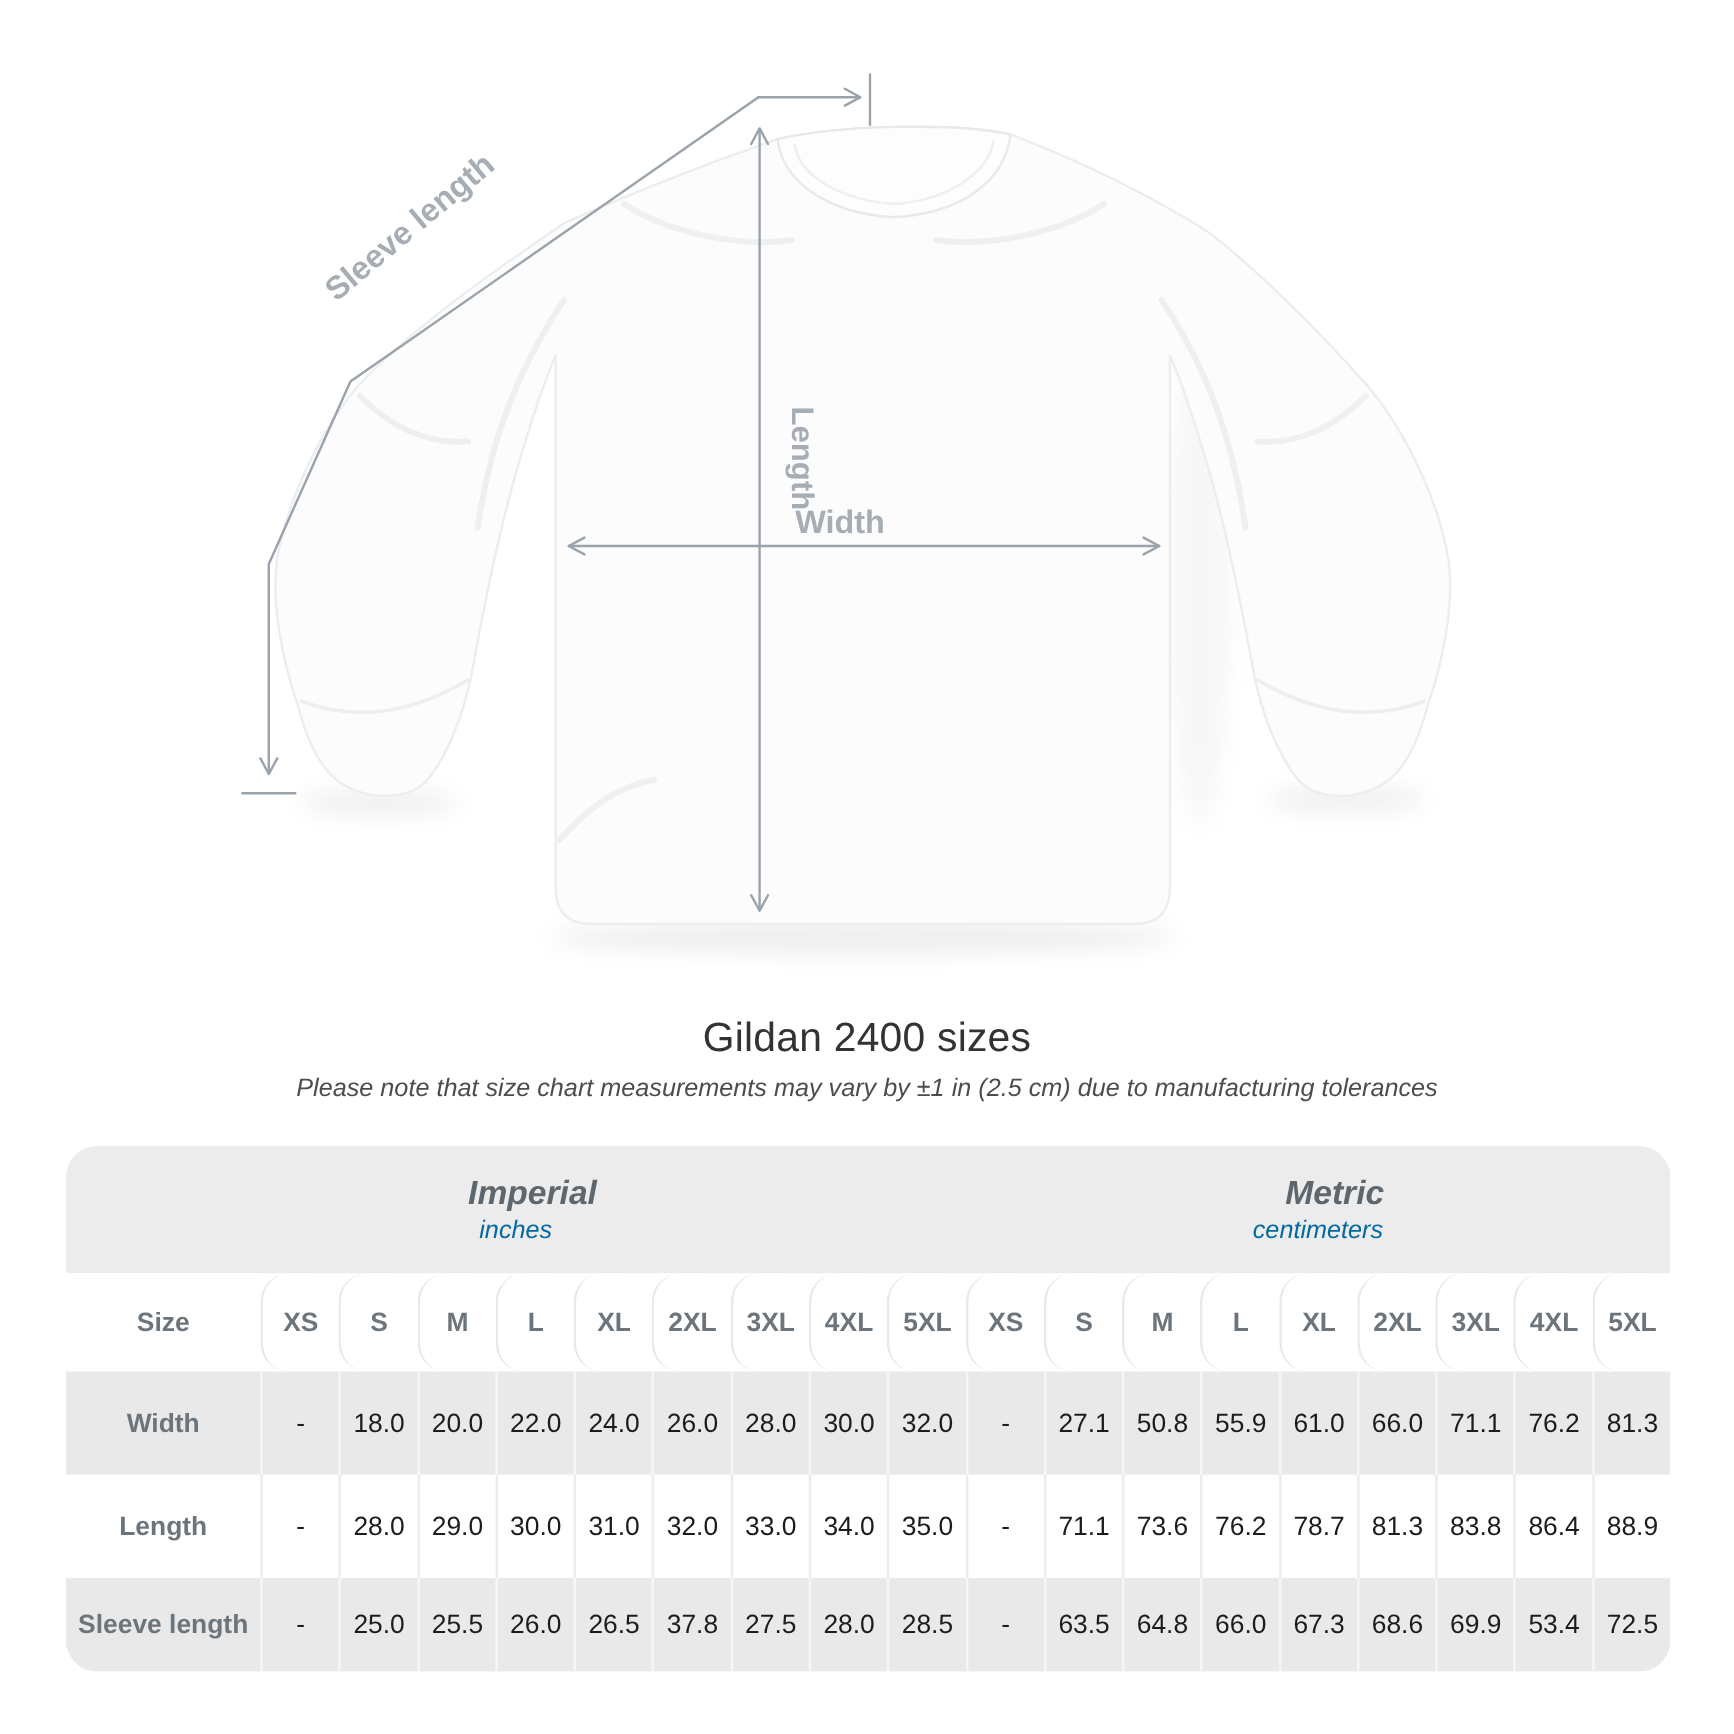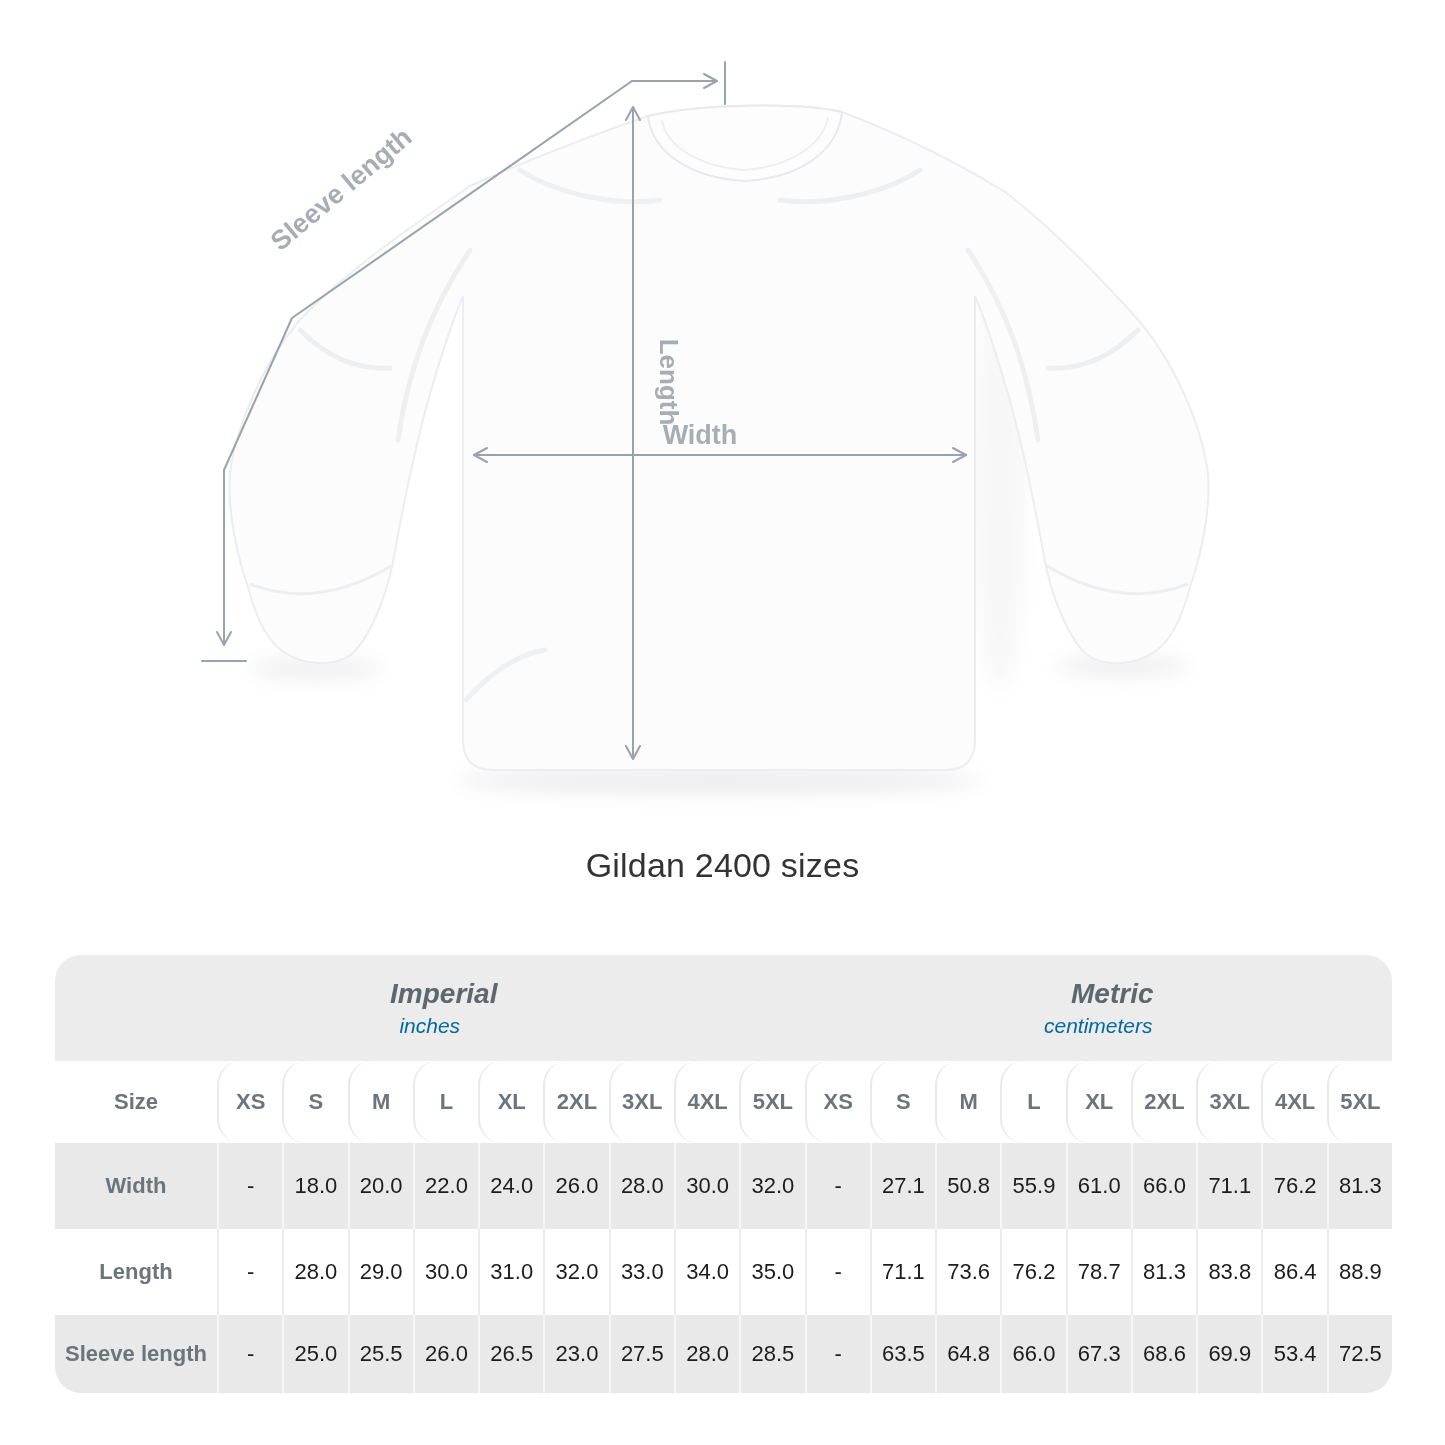--- a/index.html
+++ b/index.html
@@ -118,20 +118,21 @@
 
   <g fill="#a6adb4" font-weight="bold" font-family="&quot;Liberation Sans&quot;,sans-serif">
     <text transform="translate(347,196) rotate(-40)" font-size="27" text-anchor="middle">Sleeve length</text>
     <text transform="translate(660,382) rotate(90)" font-size="26" text-anchor="middle">Length</text>
     <text x="700" y="444" font-size="27" text-anchor="middle">Width</text>
   </g>
 </svg>
 
 <div class="chart-head">
   <div class="chart-title">Gildan 2400 sizes</div>
+  <div class="chart-sub">Please note that size chart measurements may vary by ±1 in (2.5 cm) due to manufacturing tolerances</div>
 </div>
 
 <div class="size-table">
   <div class="cell group g-imp">
     <div class="group-label">Imperial</div>
     <div class="group-sub">inches</div>
   </div>
   <div class="cell group g-met">
     <div class="group-label">Metric</div>
     <div class="group-sub">centimeters</div>
@@ -193,21 +194,21 @@
     <div class="cell val plain">81.3</div>
     <div class="cell val plain">83.8</div>
     <div class="cell val plain">86.4</div>
     <div class="cell val plain">88.9</div>
     <div class="cell rowlabel shaded">Sleeve length</div>
     <div class="cell val shaded">-</div>
     <div class="cell val shaded">25.0</div>
     <div class="cell val shaded">25.5</div>
     <div class="cell val shaded">26.0</div>
     <div class="cell val shaded">26.5</div>
-    <div class="cell val shaded">23.0</div>
+    <div class="cell val shaded">37.8</div>
     <div class="cell val shaded">27.5</div>
     <div class="cell val shaded">28.0</div>
     <div class="cell val shaded">28.5</div>
     <div class="cell val shaded">-</div>
     <div class="cell val shaded">63.5</div>
     <div class="cell val shaded">64.8</div>
     <div class="cell val shaded">66.0</div>
     <div class="cell val shaded">67.3</div>
     <div class="cell val shaded">68.6</div>
     <div class="cell val shaded">69.9</div>

